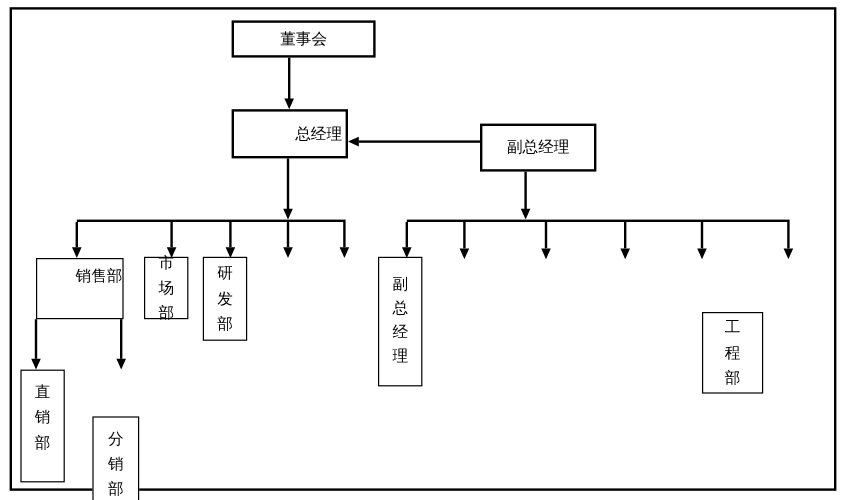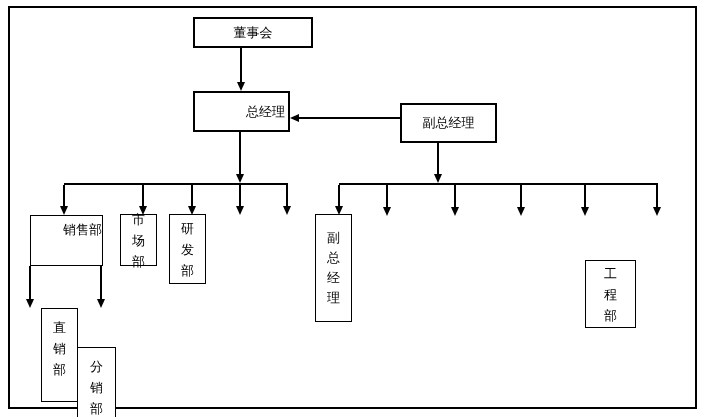--- a/index.html
+++ b/index.html
@@ -92,21 +92,21 @@
   </div>
 
 
 
 
   <div class="node" style="left:585px;top:216px;width:51px;height:68px;margin-top:44px;">
     <span class="vtext">工程部</span>
   </div>
 
 
-  <div class="node vtop" style="left:17px;top:308px;width:37px;height:94px;margin-left:24px;">
+  <div class="node vtop" style="left:17px;top:308px;width:37px;height:94px;">
     <span class="vtext">直销部</span>
   </div>
 
   <div class="node vtop" style="left:77px;top:308px;width:39px;height:94px;margin-top:39px;">
     <span class="vtext">分销部</span>
   </div>
 
   <div class="vshaft" style="left:240px;top:48px;height:35px;"></div>
   <div class="head-down" style="left:237px;top:82px;"></div>
 

